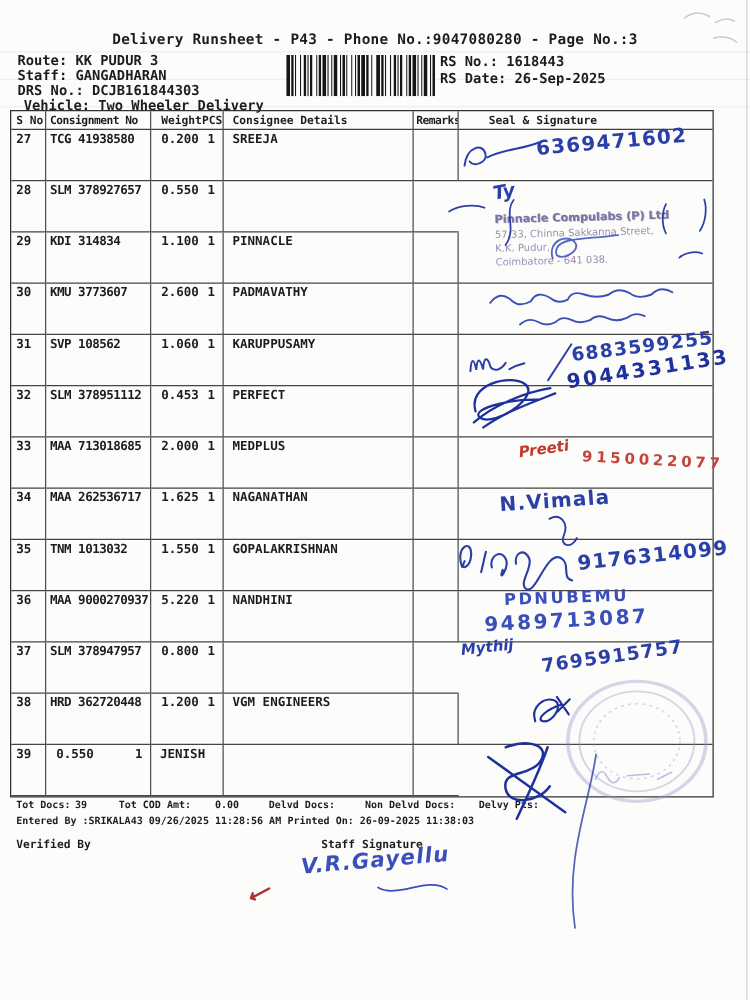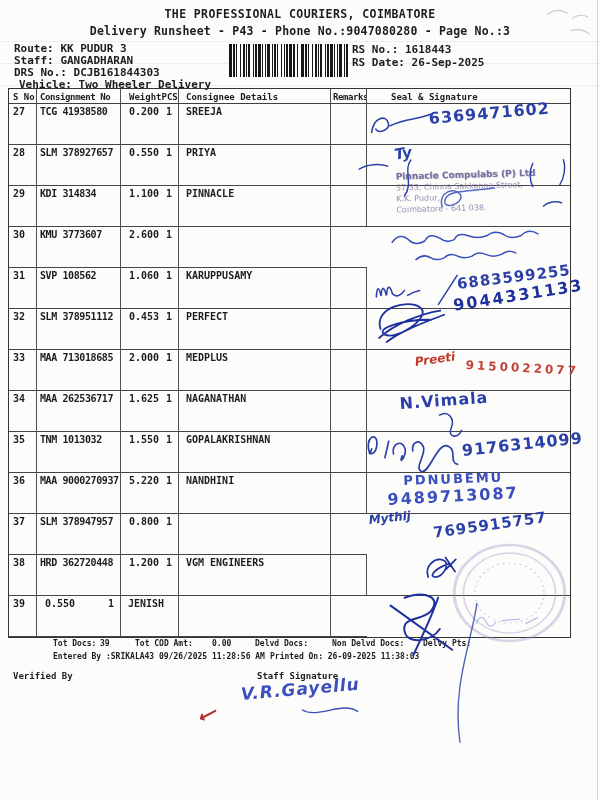--- a/index.html
+++ b/index.html
@@ -23,21 +23,21 @@
   .cell{border-right:1px solid #4f4f4f;box-sizing:border-box;overflow:hidden;
         font-weight:bold;white-space:pre;padding:1px 3px;}
   .cell:last-child{border-right:none;}
   .cell.wp{display:flex;justify-content:space-between;padding:1px 6px 1px 8px;}
   .cell.cn{letter-spacing:-0.4px;padding-left:3px;}
   .cell.rk{letter-spacing:-0.4px;padding-left:2px;}
   .cell.seal{padding-left:24px;}
   .cell.cg{padding-left:7px;}
   .cell.sn{padding-left:4px;}
   
-  .foot{font-size:8px;margin-left:40px;}
+  .foot{font-size:8px;}
   .foot2{font-size:9px;}
   
   #ink{position:absolute;inset:0;pointer-events:none;}
   .ink-text{position:absolute;font-family:"DejaVu Sans",sans-serif;font-weight:600;
             white-space:pre;transform-origin:left top;}
   .ink-svg{position:absolute;overflow:visible;transform-origin:left top;}
   
   .stamp{top:169px;left:396px;width:188px;transform:rotate(-1.5deg);
          font-family:"DejaVu Sans",sans-serif;line-height:11px;}
   .stamp .l1{font-size:9px;font-weight:bold;color:#5d4f8c;opacity:.8;
@@ -47,21 +47,20 @@
 </head>
 <body>
 
 <div class="page">
 
   <div class="hairline" style="top:41px"></div>
   <div class="hairline" style="top:63px"></div>
   <div class="hairline" style="top:85px"></div>
   <div class="vedge" style="left:597px"></div>
 
-  <div class="abs mono title">THE PROFESSIONAL COURIERS, COIMBATORE</div>
   <div class="abs mono subtitle">Delivery Runsheet - P43 - Phone No.:9047080280 - Page No.:3</div>
 
   <div class="abs mono infoline" style="top:42px;left:14px"><span>Route:</span> <span>KK PUDUR 3</span></div>
   <div class="abs mono infoline" style="top:54px;left:14px"><span>Staff:</span> <span>GANGADHARAN</span></div>
   <div class="abs mono infoline" style="top:66px;left:14px"><span>DRS No.:</span> <span>DCJB161844303</span></div>
   <div class="abs mono infoline" style="top:78px;left:19px"><span>Vehicle:</span> <span>Two Wheeler Delivery</span></div>
 
   <div class="abs barcode">
       <div style="width: 3px; flex: 0 0 3px; background: rgb(22, 22, 22);"></div>
       <div style="width: 1px; flex: 0 0 1px; background: rgb(252, 252, 250);"></div>
@@ -156,36 +155,36 @@
           <div class="cell cn">TCG 41938580</div>
           <div class="cell wp"><span>0.200</span><span>1</span></div>
           <div class="cell cg">SREEJA</div>
           <div class="cell rk"></div>
           <div class="cell seal"></div>
         </div>
         <div class="trow">
           <div class="cell sn">28</div>
           <div class="cell cn">SLM 378927657</div>
           <div class="cell wp"><span>0.550</span><span>1</span></div>
-          <div class="cell cg">PRIYA</div>
           <div class="cell rk"></div>
           <div class="cell seal"></div>
         </div>
         <div class="trow">
           <div class="cell sn">29</div>
           <div class="cell cn">KDI 314834</div>
           <div class="cell wp"><span>1.100</span><span>1</span></div>
           <div class="cell cg">PINNACLE</div>
           <div class="cell rk"></div>
           <div class="cell seal"></div>
         </div>
         <div class="trow">
           <div class="cell sn">30</div>
           <div class="cell cn">KMU 3773607</div>
           <div class="cell wp"><span>2.600</span><span>1</span></div>
+          <div class="cell cg">PADMAVATHY</div>
           <div class="cell rk"></div>
           <div class="cell seal"></div>
         </div>
         <div class="trow">
           <div class="cell sn">31</div>
           <div class="cell cn">SVP 108562</div>
           <div class="cell wp"><span>1.060</span><span>1</span></div>
           <div class="cell cg">KARUPPUSAMY</div>
           <div class="cell rk"></div>
           <div class="cell seal"></div>

